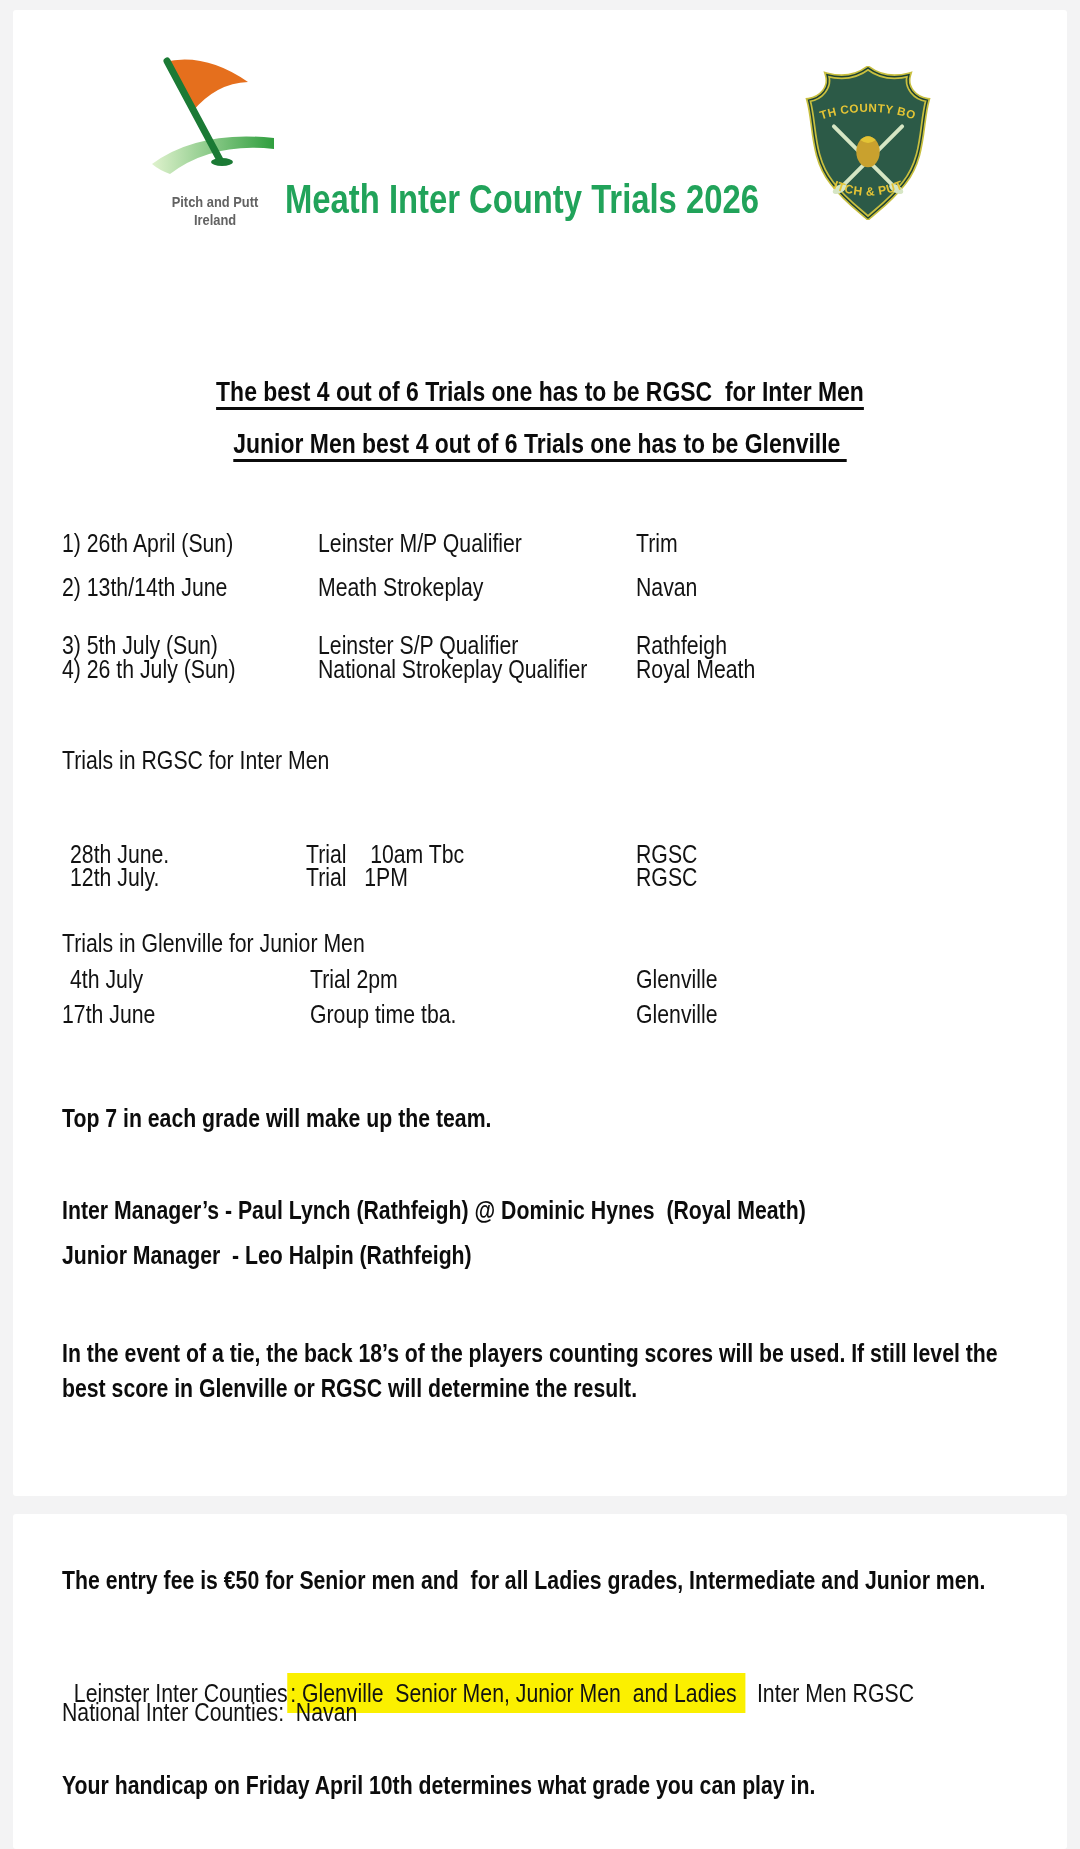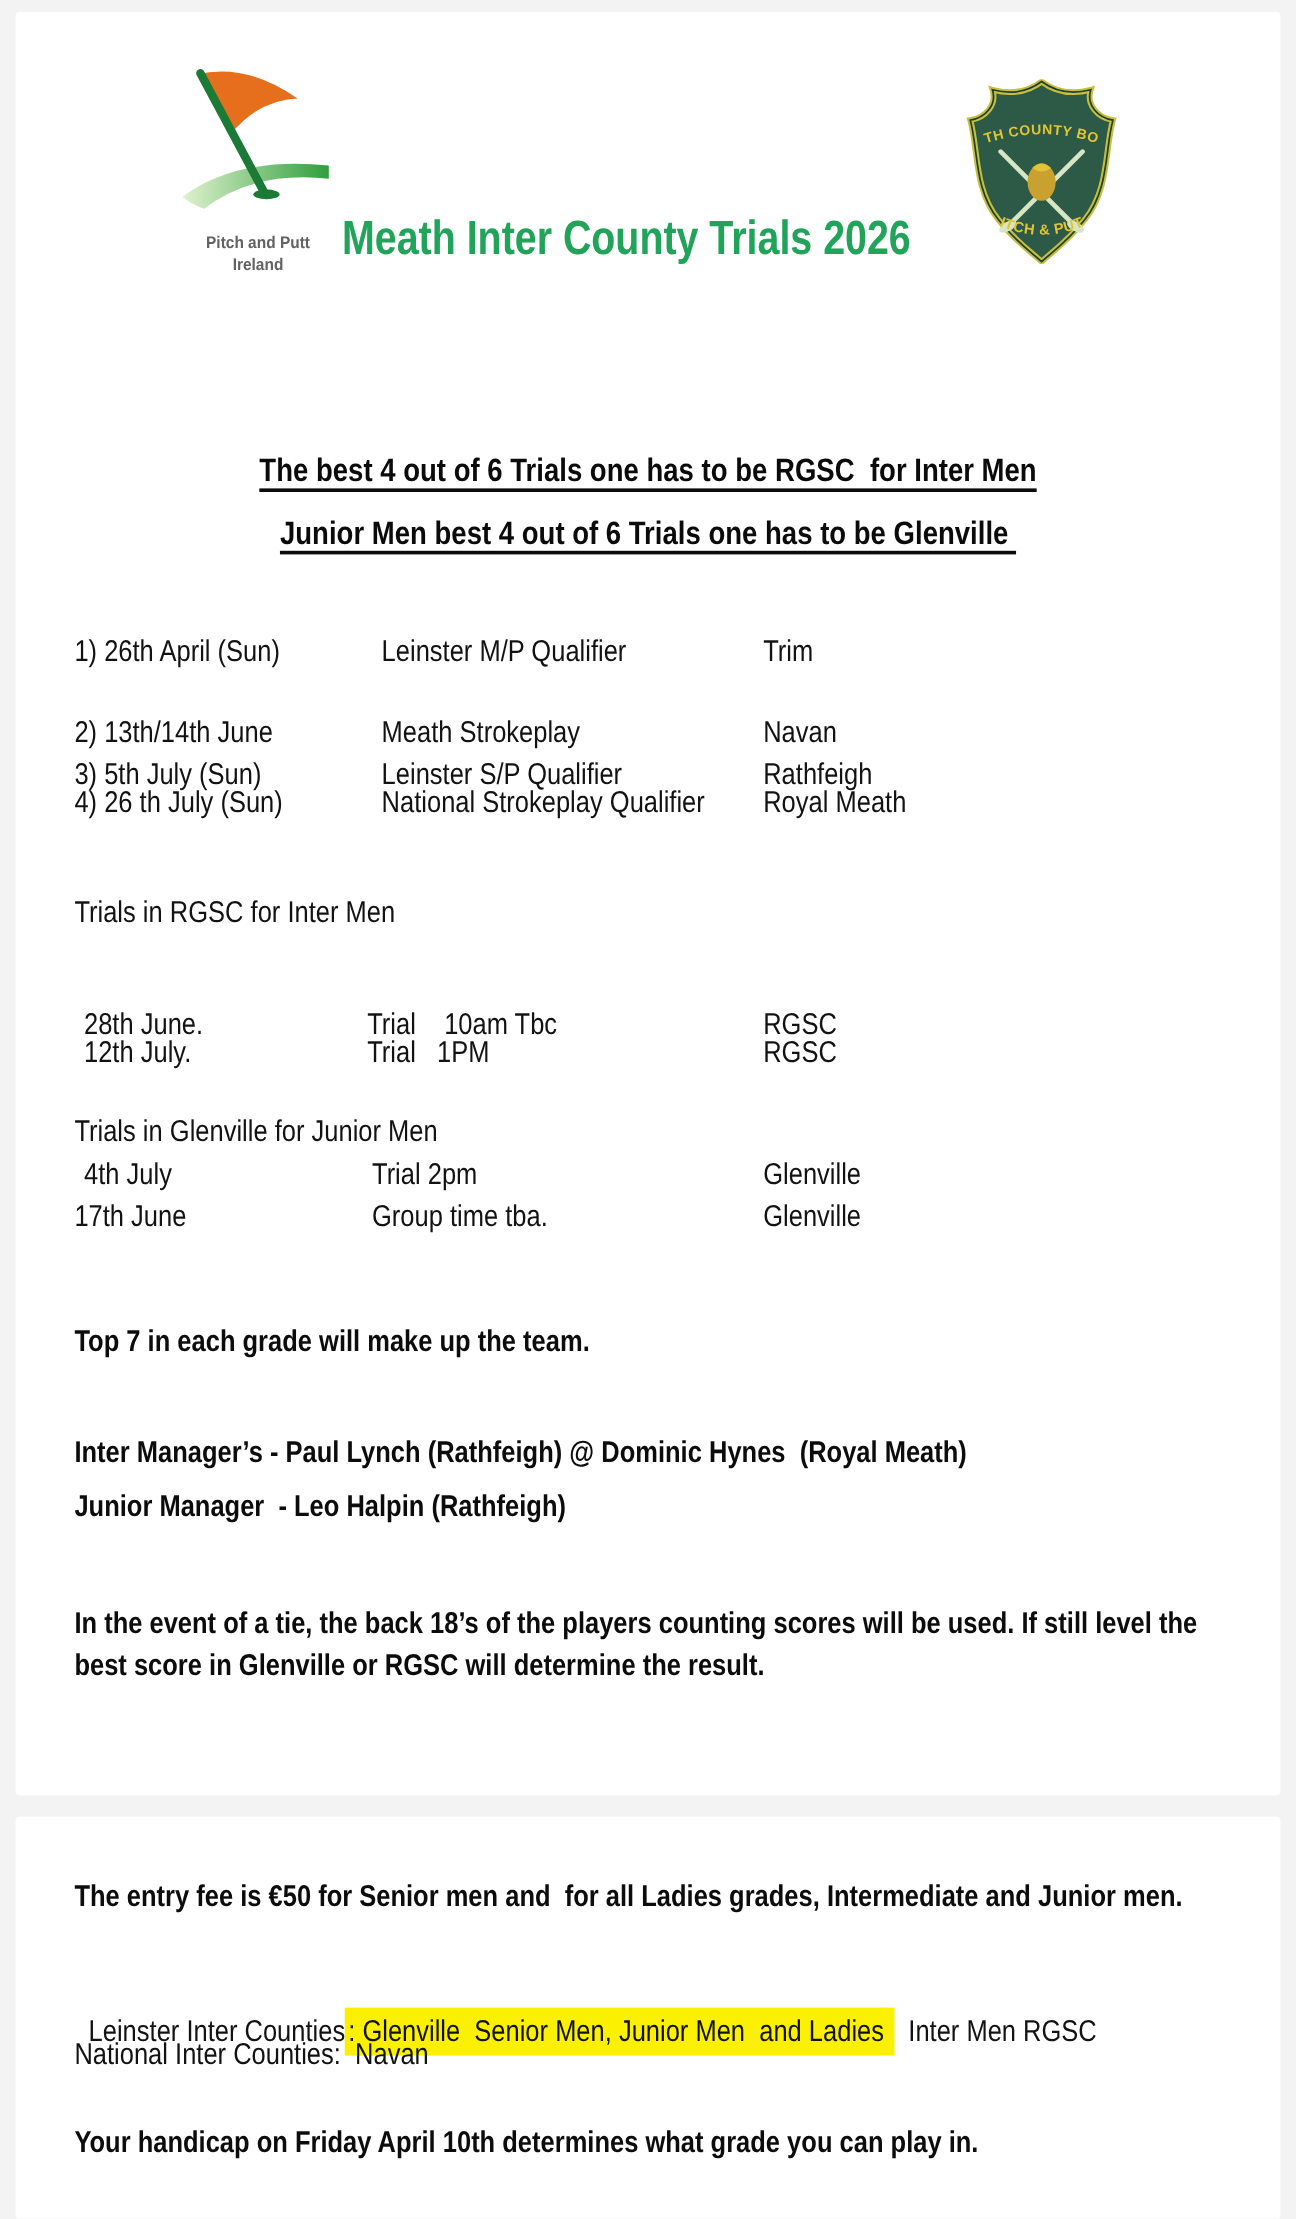--- a/index.html
+++ b/index.html
@@ -104,21 +104,21 @@
 </svg>
 
 <div class="h-center" style="top:376px">The best 4 out of 6 Trials one has to be RGSC  for Inter Men</div>
 <div class="h-center" style="top:428px">Junior Men best 4 out of 6 Trials one has to be Glenville </div>
 
 <div class="row" style="top:528px">
   <span class="c1">1) 26th April (Sun)</span>
   <span class="c2">Leinster M/P Qualifier</span>
   <span class="c3">Trim</span>
 </div>
-<div class="row" style="top:595px">
+<div class="row" style="top:572px">
   <span class="c1">2) 13th/14th June</span>
   <span class="c2">Meath Strokeplay</span>
   <span class="c3">Navan</span>
 </div>
 <div class="row" style="top:630px">
   <span class="c1">3) 5th July (Sun)</span>
   <span class="c2">Leinster S/P Qualifier</span>
   <span class="c3">Rathfeigh</span>
 </div>
 <div class="row" style="top:654px">

